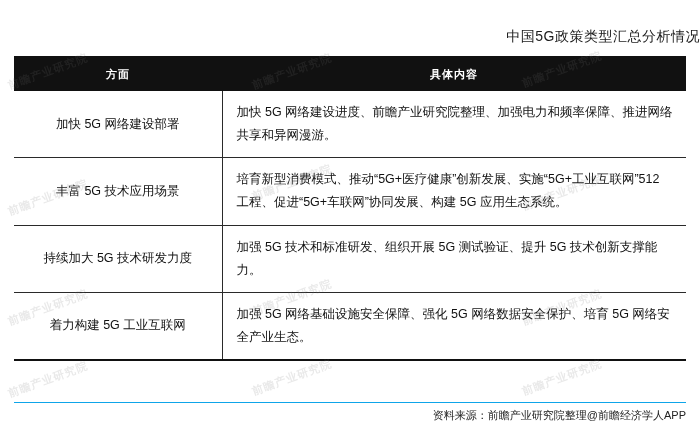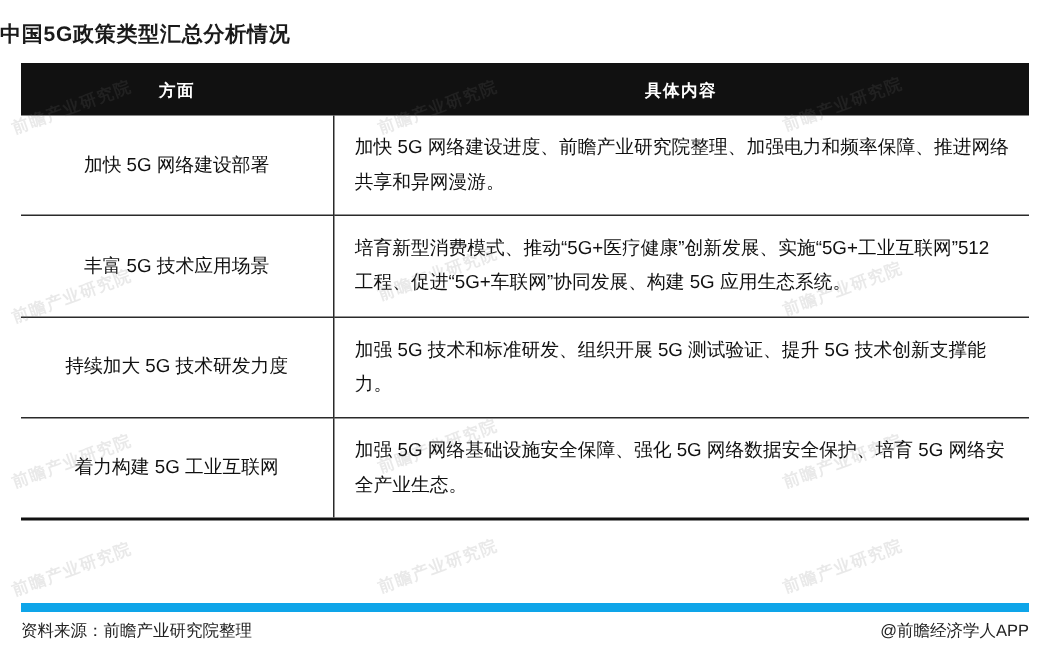--- a/index.html
+++ b/index.html
@@ -15,25 +15,25 @@
     position: relative;
     overflow: hidden;
   }
   .page {
     position: relative;
     width: 700px;
     height: 434px;
     box-sizing: border-box;
   }
   .title {
-    text-align: left;
+    text-align: right;
     font-size: 14px;
-    font-weight: 700;
+    font-weight: 400;
     color: #1a1a1a;
-    padding-top: 14px;
+    padding-top: 28px;
     padding-bottom: 10px;
     letter-spacing: 0.5px;
   }
   .table-wrap {
     margin: 0 14px;
     border-top: 2px solid #111;
     border-bottom: 2px solid #111;
   }
   table.policy {
     width: 100%;
@@ -75,24 +75,24 @@
   .footer {
     position: absolute;
     left: 0;
     right: 0;
     bottom: 6px;
     height: 26px;
     padding: 0 14px;
     box-sizing: border-box;
   }
   .footer-line {
-    border-top: 6px solid #0ea5e9;
+    border-top: 1px solid #0ea5e9;
     padding-top: 5px;
     display: flex;
-    justify-content: space-between;
+    justify-content: flex-end;
     align-items: center;
     font-size: 11px;
     color: #222;
   }
   .source { text-align: left; }
   .brand { text-align: right; }
   
   .wm {
     position: absolute;
     color: rgba(120,120,120,0.16);

